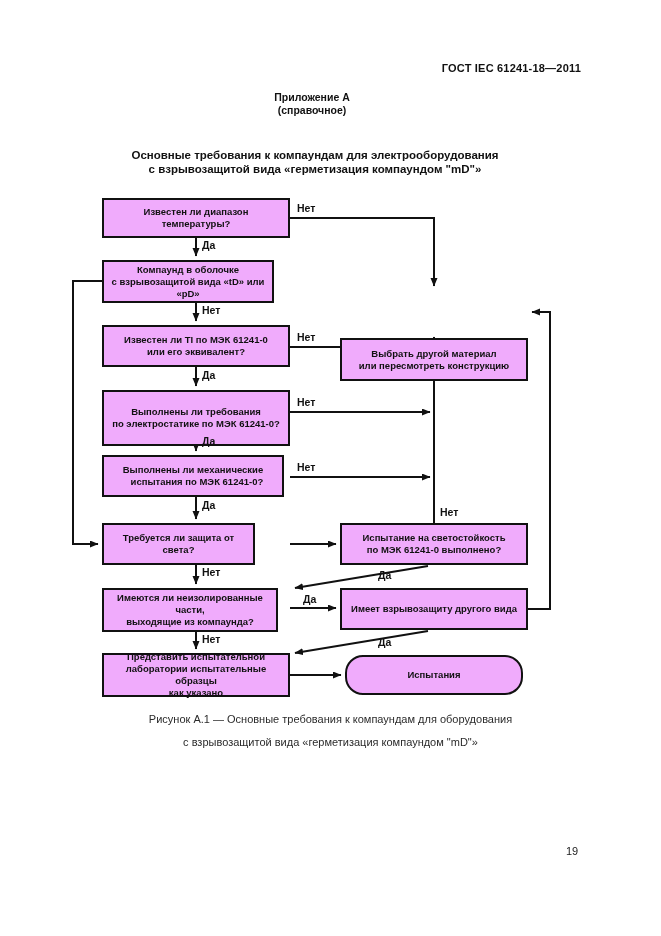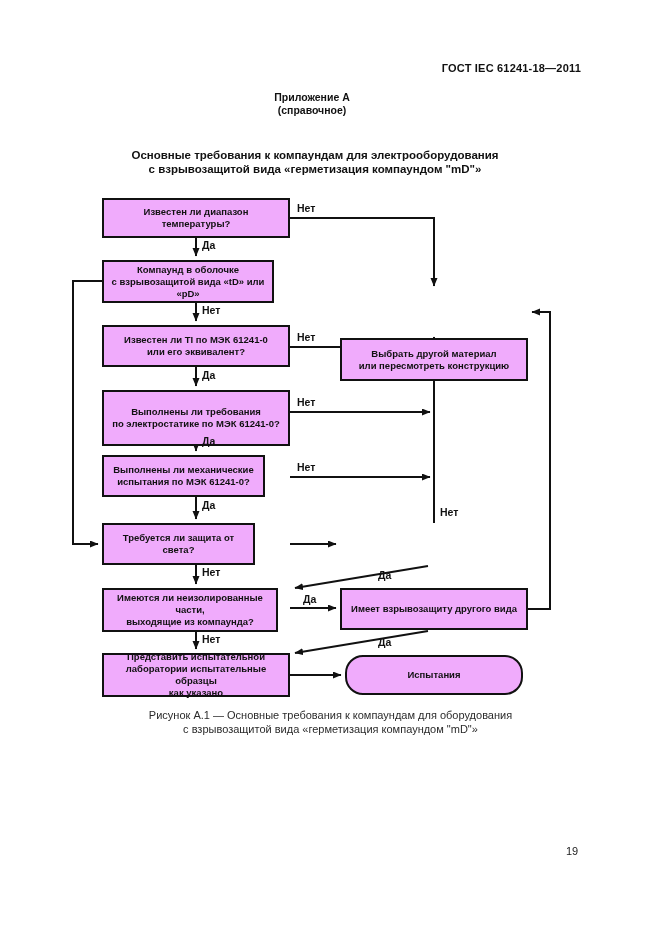--- a/index.html
+++ b/index.html
@@ -21,21 +21,21 @@
     text-align:center;font-size:10.5px;font-weight:bold;line-height:13px;
     white-space:pre-line;
   }
   .doc-title{
     position:absolute;top:149px;left:0;width:630px;
     text-align:center;font-size:11.5px;font-weight:bold;line-height:13.5px;
     white-space:pre-line;
   }
   .caption{
     position:absolute;top:708px;left:0;width:661px;
-    text-align:center;font-size:11px;line-height:14px;color:#2b2b2b;
+    text-align:center;font-size:11px;line-height:23px;color:#2b2b2b;
     white-space:pre-line;
   }
   .pagenum{
     position:absolute;top:845px;left:566px;
     font-size:11px;color:#222;
   }
   svg.wires{position:absolute;left:0;top:0;z-index:1;}
   .fbox{
     position:absolute;z-index:2;
     background:#f0abfc;border:2px solid #111;
@@ -90,31 +90,33 @@
   </svg>
 
   <div class="fbox" style="left:102px;top:198px;width:188px;height:40px;">Известен ли диапазон
 температуры?</div>
   <div class="fbox" style="left:102px;top:260px;width:172px;height:43px;">Компаунд в оболочке
 с взрывозащитой вида «tD» или «pD»</div>
   <div class="fbox" style="left:102px;top:325px;width:188px;height:42px;">Известен ли TI по МЭК 61241-0
 или его эквивалент?</div>
   <div class="fbox" style="left:102px;top:390px;width:188px;height:56px;">Выполнены ли требования
 по электростатике по МЭК 61241-0?</div>
-  <div class="fbox" style="left:102px;top:455px;width:163px;height:42px;">Выполнены ли механические
+  <div class="fbox" style="left:102px;top:455px;width:182px;height:42px;text-align:right;">Выполнены ли механические
 испытания по МЭК 61241-0?</div>
   <div class="fbox" style="left:102px;top:523px;width:153px;height:42px;">Требуется ли защита от света?</div>
   <div class="fbox" style="left:102px;top:588px;width:176px;height:44px;">Имеются ли неизолированные части,
 выходящие из компаунда?</div>
   <div class="fbox" style="left:102px;top:653px;width:188px;height:44px;">Представить испытательной
 лаборатории испытательные образцы
 как указано</div>
 
   <div class="fbox" style="left:340px;top:290px;width:188px;height:43px;margin-top:48px;">Выбрать другой материал
 или пересмотреть конструкцию</div>
+  <div class="fbox" style="left:340px;top:523px;width:188px;height:42px;">Испытание на светостойкость
+по МЭК 61241-0 выполнено?</div>
   <div class="fbox" style="left:340px;top:588px;width:188px;height:42px;">Имеет взрывозащиту другого вида</div>
   <div class="fbox rounded" style="left:345px;top:655px;width:178px;height:40px;">Испытания</div>
 
   <span class="lbl" style="left:202px;top:240px;">Да</span>
   <span class="lbl" style="left:297px;top:203px;">Нет</span>
   <span class="lbl" style="left:202px;top:305px;">Нет</span>
   <span class="lbl" style="left:202px;top:370px;">Да</span>
   <span class="lbl" style="left:297px;top:332px;">Нет</span>
   <span class="lbl" style="left:202px;top:436px;">Да</span>
   <span class="lbl" style="left:297px;top:397px;">Нет</span>

